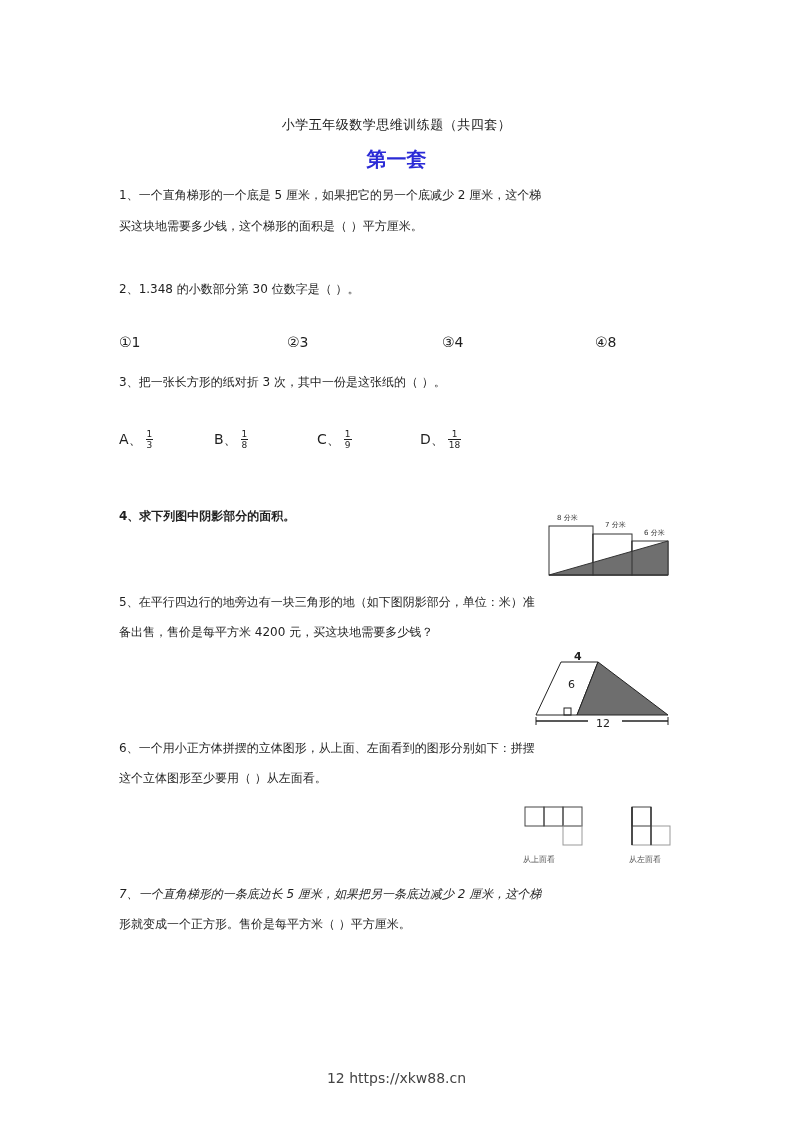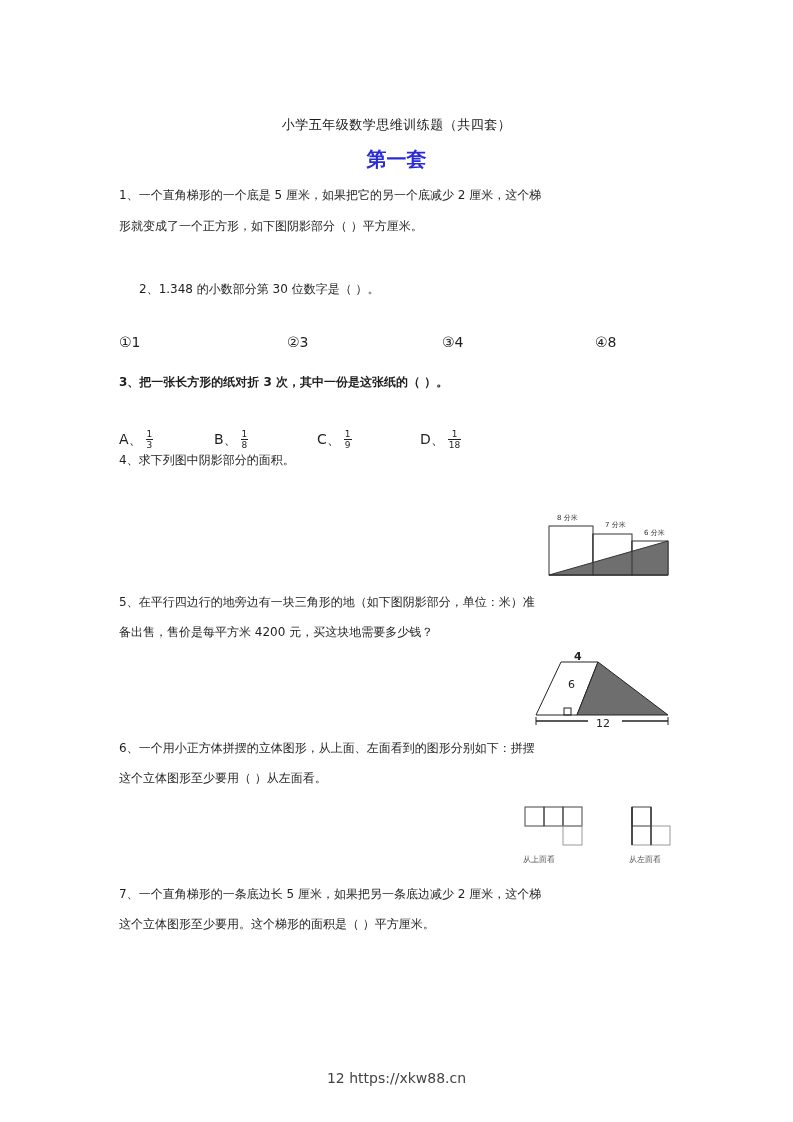--- a/index.html
+++ b/index.html
@@ -16,43 +16,43 @@
   .footer { left:0; width:793px; top:1070px; text-align:center; font-size:14px; color:#444; }
   svg text { font-family:"DejaVu Sans", sans-serif; }
 </style>
 </head>
 <body>
 
 <div class="abs title">小学五年级数学思维训练题（共四套）</div>
 <div class="abs subtitle">第一套</div>
 
 <div class="abs line" style="top:185px;">1、一个直角梯形的一个底是 5 厘米，如果把它的另一个底减少 2 厘米，这个梯</div>
-<div class="abs line" style="top:216px;">形就变成了一个正方形，如下图阴影部分（          ）平方厘米。</div>
+<div class="abs line" style="top:216px;">买这块地需要多少钱，这个梯形的面积是（          ）平方厘米。</div>
 
-<div class="abs line" style="top:279px;margin-left:20px;">2、1.348 的小数部分第 30 位数字是（          ）。</div>
+<div class="abs line" style="top:279px;">2、1.348 的小数部分第 30 位数字是（          ）。</div>
 <div class="abs opt" style="left:119px; top:310px;">①1</div>
 <div class="abs opt" style="left:287px; top:310px;">②3</div>
 <div class="abs opt" style="left:442px; top:310px;">③4</div>
 <div class="abs opt" style="left:595px; top:310px;">④8</div>
 
-<div class="abs line" style="top:372px;font-weight:bold;">3、把一张长方形的纸对折 3 次，其中一份是这张纸的（        ）。</div>
+<div class="abs line" style="top:372px;">3、把一张长方形的纸对折 3 次，其中一份是这张纸的（        ）。</div>
 <div class="abs opt" style="left:119px; top:405px;">
   <span>A、</span><span class="frac"><span class="num">1</span><span class="den">3</span></span>
 </div>
 <div class="abs opt" style="left:214px; top:405px;">
   <span>B、</span><span class="frac"><span class="num">1</span><span class="den">8</span></span>
 </div>
 <div class="abs opt" style="left:317px; top:405px;">
   <span>C、</span><span class="frac"><span class="num">1</span><span class="den">9</span></span>
 </div>
 <div class="abs opt" style="left:420px; top:405px;">
   <span>D、</span><span class="frac"><span class="num">1</span><span class="den">18</span></span>
 </div>
 
-<div class="abs line" style="top:450px;">4、求下列图中阴影部分的面积。</div>
+<div class="abs line" style="top:506px;font-weight:bold;">4、求下列图中阴影部分的面积。</div>
 <svg class="abs" style="left:545px; top:508px;" width="130" height="72">
   <rect x="4" y="18" width="44" height="49" fill="#fff" stroke="#333" stroke-width="1"></rect>
   <rect x="48" y="26" width="39" height="41" fill="#fff" stroke="#333" stroke-width="1"></rect>
   <rect x="87" y="33" width="36" height="34" fill="#fff" stroke="#333" stroke-width="1"></rect>
   <polygon points="4,67 123,33 123,67" fill="#6f6f6f" stroke="#333" stroke-width="1"></polygon>
   <line x1="48" y1="26" x2="48" y2="67" stroke="#333"></line>
   <line x1="87" y1="33" x2="87" y2="67" stroke="#333"></line>
   <line x1="4" y1="67" x2="123" y2="67" stroke="#333"></line>
   <text x="12" y="12" font-size="7" fill="#333">8 分米</text>
   <text x="60" y="19" font-size="7" fill="#333">7 分米</text>
@@ -87,16 +87,16 @@
     <rect x="117" y="7" width="19" height="19"></rect>
     <rect x="117" y="26" width="19" height="19" stroke="#999"></rect>
     <rect x="136" y="26" width="19" height="19" stroke="#999"></rect>
     <line x1="117" y1="7" x2="117" y2="45" stroke="#222" stroke-width="1.5"></line>
     <line x1="136" y1="7" x2="136" y2="45" stroke="#222" stroke-width="1.2"></line>
   </g>
   <text x="8" y="62" font-size="8" fill="#555">从上面看</text>
   <text x="114" y="62" font-size="8" fill="#555">从左面看</text>
 </svg>
 
-<div class="abs line" style="top:884px;">7、一个直角梯形的一条底边长 5 厘米，如果把另一条底边减少 2 厘米，这个梯</div>
-<div class="abs line" style="top:914px;">这个立体图形至少要用。这个梯形的面积是（        ）平方厘米。</div>
+<div class="abs line" style="top:884px;font-style:italic;">7、一个直角梯形的一条底边长 5 厘米，如果把另一条底边减少 2 厘米，这个梯</div>
+<div class="abs line" style="top:914px;">形就变成一个正方形。售价是每平方米（        ）平方厘米。</div>
 
 <div class="abs footer">12 https://xkw88.cn</div>
 
 </body></html>

